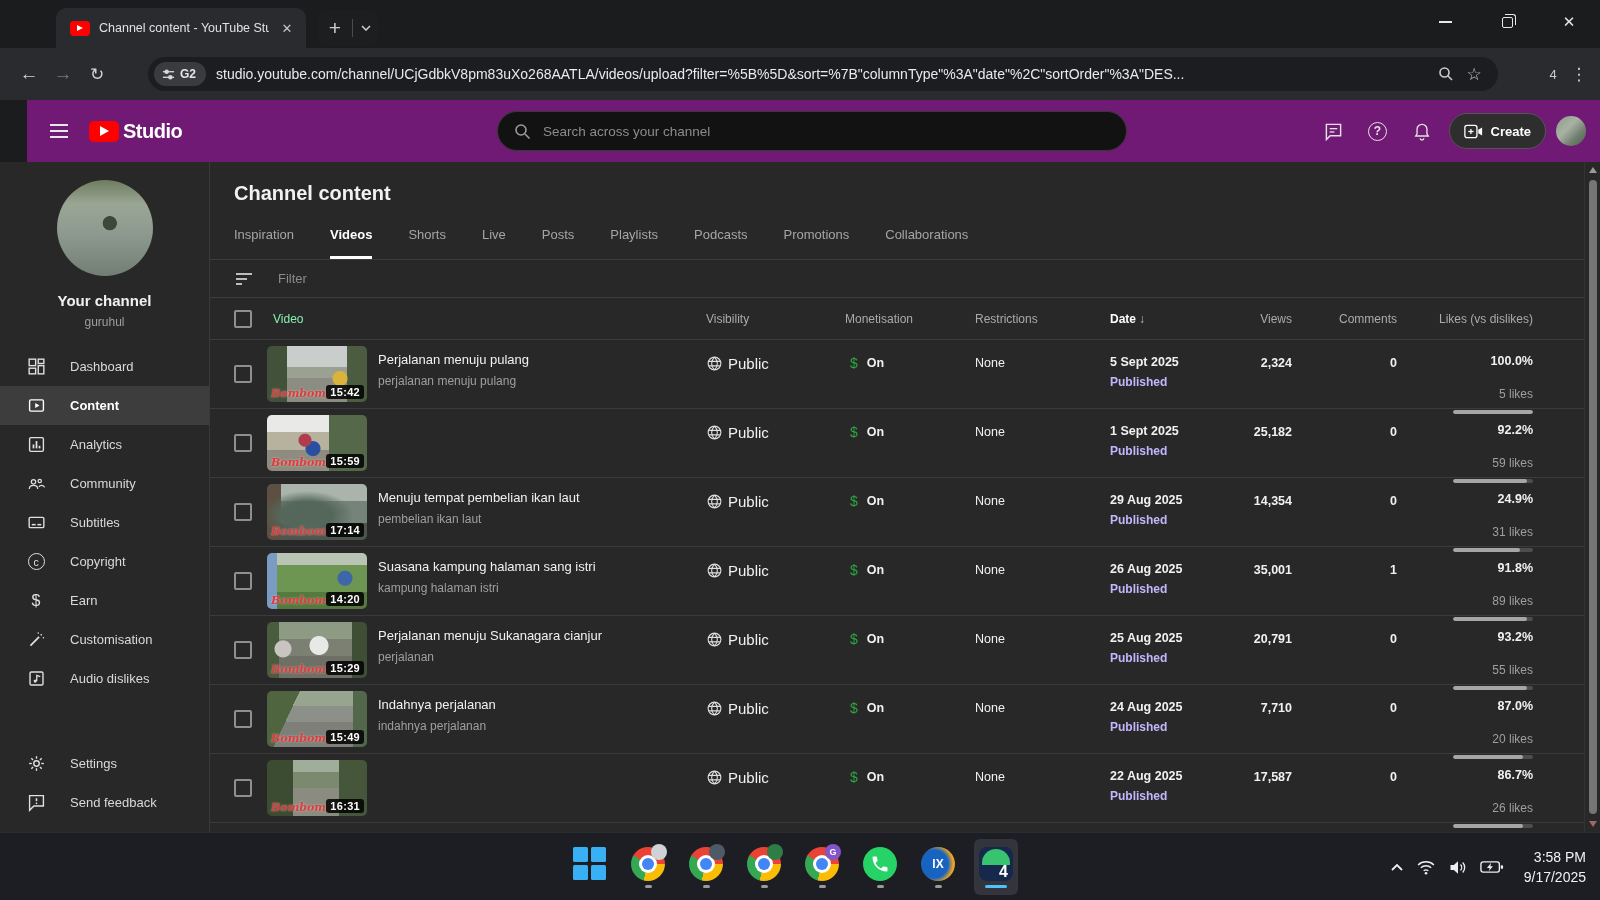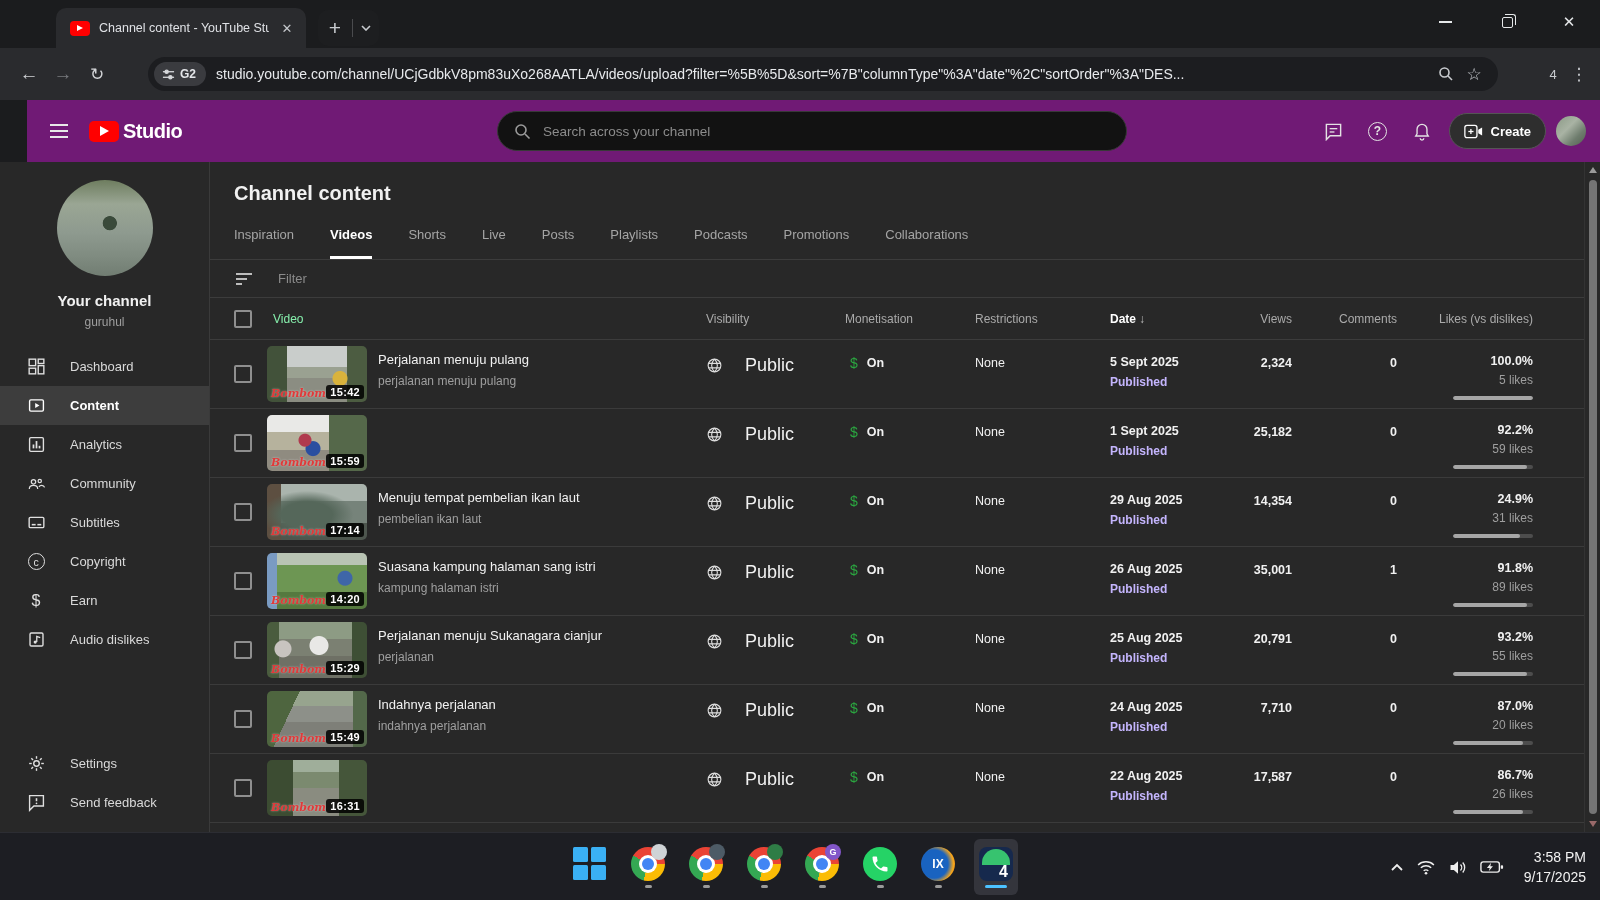--- a/index.html
+++ b/index.html
@@ -111,33 +111,33 @@
   .vrow { position:relative; height:69px; border-bottom:1px solid rgba(255,255,255,0.09); }
   .vrow .cb { top:25px; }
   .thumb { position:absolute; left:57px; top:6px; width:100px; height:56px; border-radius:5px; overflow:hidden; background:#555; }
   .dur { position:absolute; right:3px; bottom:3px; background:rgba(0,0,0,0.85); color:#fff; font-size:11px; font-weight:bold;
         padding:1px 4px; border-radius:3px; letter-spacing:0.3px; }
   .wm { position:absolute; left:4px; bottom:2px; font-family:"DejaVu Serif", serif; font-style:italic; font-weight:bold;
         font-size:11px; color:#e03a3a; text-shadow:0 0 2px rgba(255,255,255,0.55); }
   .vtext { position:absolute; left:168px; top:12px; width:300px; }
   .vtitle { font-size:13px; color:#f1f1f1; white-space:nowrap; }
   .vsub { font-size:12px; color:#9f9f9f; margin-top:7px; }
-  .cell-vis { position:absolute; left:496px; top:15px; display:flex; align-items:center; gap:22px; font-size:18px; color:#f1f1f1; }
+  .cell-vis { position:absolute; left:496px; top:15px; display:flex; align-items:center; gap:5px; font-size:15px; color:#f1f1f1; }
   .globe { color:#dedede; display:flex; }
   .cell-mon { position:absolute; left:640px; top:15px; display:flex; align-items:center; gap:9px; font-size:12.5px; font-weight:bold; color:#f1f1f1; }
   .mon-d { color:#2ba640; font-size:14px; font-weight:normal; }
   .cell-res { position:absolute; left:765px; top:16px; font-size:12.5px; color:#f1f1f1; }
   .cell-date { position:absolute; left:900px; top:15px; font-size:12.5px; }
   .cell-date .d1 { color:#f1f1f1; font-weight:bold; }
   .cell-date .d2 { color:#c4b5fd; margin-top:6px; font-weight:bold; font-size:12px; }
   .cell-views { position:absolute; right:292px; top:16px; font-size:12.5px; font-weight:bold; color:#f1f1f1; }
   .cell-comments { position:absolute; right:187px; top:16px; font-size:12.5px; font-weight:bold; color:#f1f1f1; }
   .cell-likes { position:absolute; right:51px; top:14px; width:110px; text-align:right; }
   .lpct { font-size:12.5px; font-weight:bold; color:#f1f1f1; }
-  .lcount { font-size:12px; color:#9f9f9f; margin-top:5px; }
+  .lcount { font-size:12px; color:#9f9f9f; margin-top:19px; }
   .lbar { margin-top:9px; margin-left:30px; width:80px; height:4px; border-radius:2px; background:#4d4d4d; overflow:hidden; }
   .lbar-fill { height:100%; background:#a6a6a6; border-radius:2px; }
 
   
   .t0 { background:
         radial-gradient(circle at 73% 58%, #d9b33c 0 7px, transparent 8px),
         linear-gradient(90deg,#42523a 0 20%, transparent 20% 80%, #4c5c41 80% 100%),
         linear-gradient(180deg,#c9cdcb 0 38%, #9aa191 38% 58%, #8b8d82 58% 100%); }
   .t1 { background:
         radial-gradient(circle at 38% 45%, #b03a4e 0 6px, transparent 7px),
@@ -379,20 +379,31 @@
             </span>
           <span>Copyright</span>
         </div>
         <div class="side-item">
           <span class="si dollar">$</span>
           <span>Earn</span>
         </div>
         <div class="side-item">
           <span class="si">
               <svg width="19" height="19" viewBox="0 0 22 22">
+                <line x1="4" y1="18" x2="14" y2="8" stroke="#e0e0e0" stroke-width="2"></line>
+                <circle cx="16.5" cy="5.5" r="1" fill="#e0e0e0"></circle>
+                <circle cx="19" cy="9" r="0.9" fill="#e0e0e0"></circle>
+                <circle cx="13" cy="3.5" r="0.9" fill="#e0e0e0"></circle>
+              </svg>
+            </span>
+          <span>Customisation</span>
+        </div>
+        <div class="side-item">
+          <span class="si">
+              <svg width="19" height="19" viewBox="0 0 22 22">
                 <rect x="3.5" y="3.5" width="15" height="15" rx="1.5" fill="none" stroke="#e0e0e0" stroke-width="1.6"></rect>
                 <circle cx="9.5" cy="14" r="1.8" fill="#e0e0e0"></circle>
                 <path d="M11.3 14V7.5l4 1.2" fill="none" stroke="#e0e0e0" stroke-width="1.5"></path>
               </svg>
             </span>
           <span>Audio dislikes</span>
         </div>
       </div>
       <div class="side-footer">
         <div class="side-item">

